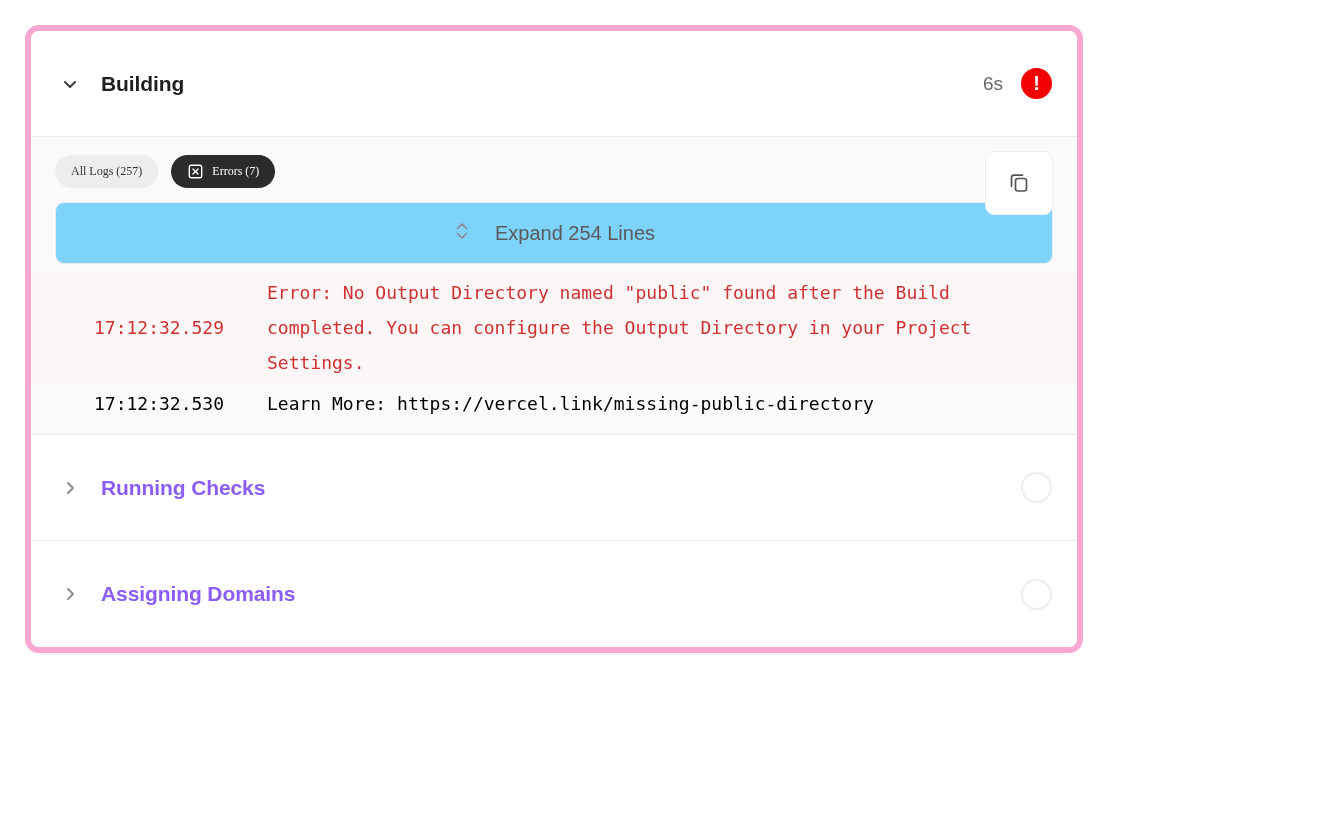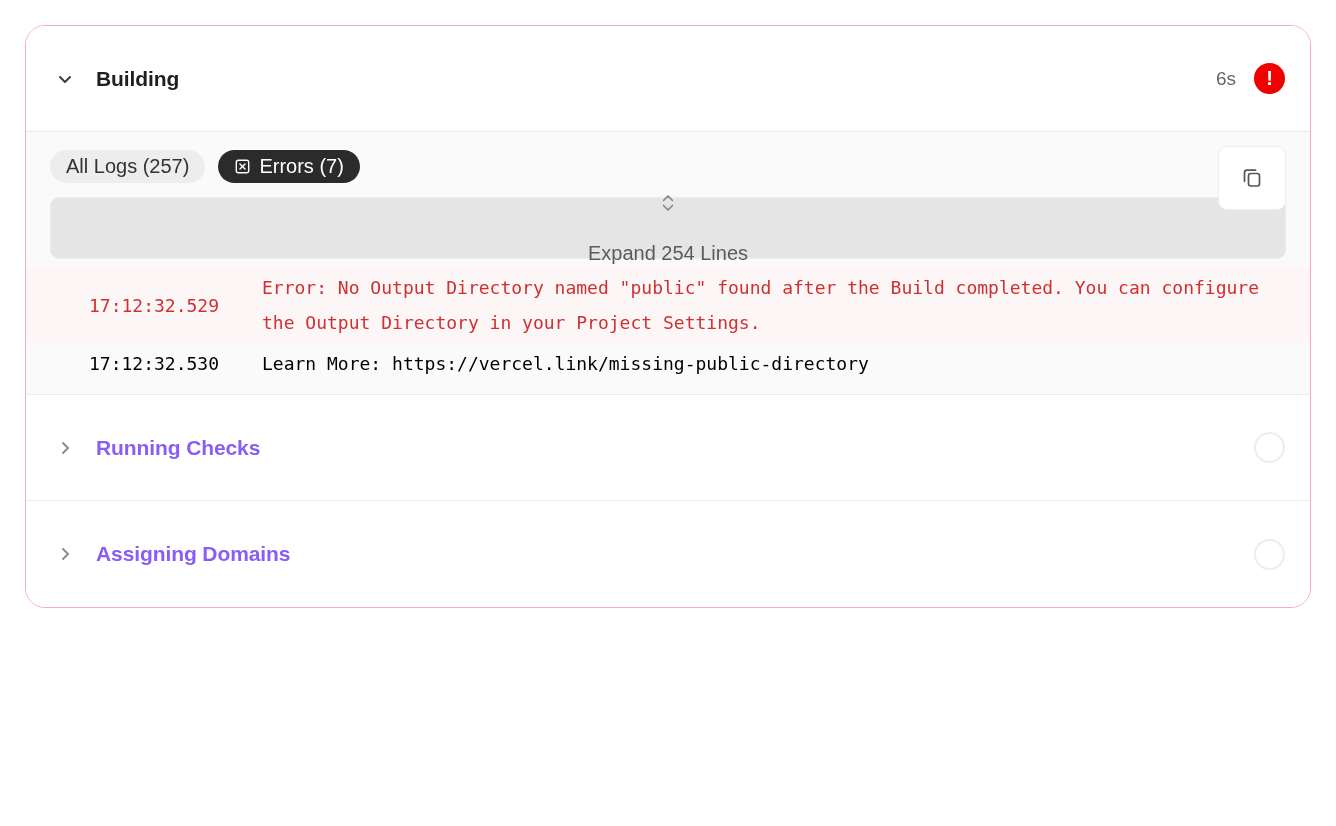--- a/index.html
+++ b/index.html
@@ -19,23 +19,23 @@
   .page {
     width: 1336px;
     height: 826px;
     box-sizing: border-box;
     padding: 25px 25px 28px 25px;
     background: #ffffff;
   }
 
   .deployment-card {
     box-sizing: border-box;
-    width: 1286px;
-    border: 1px solid #f9a8d4;
-    border-radius: 20px;
+    width: 1058px;
+    border: 6px solid #f9a8d4;
+    border-radius: 14px;
     background: #ffffff;
     overflow: hidden;
   }
 
   
   .section-header {
     box-sizing: border-box;
     height: 106px;
     display: flex;
     align-items: center;
@@ -127,25 +127,25 @@
 
   .filter-pill {
     display: inline-flex;
     align-items: center;
     gap: 8px;
     height: 33px;
     padding: 0 16px;
     border-radius: 17px;
     background: #ededed;
     color: #333333;
-    font-size: 20px;
+    font-size: 12px;
     border: none;
     cursor: pointer;
     white-space: nowrap;
-    font-family: Liberation Sans, sans-serif;
+    font-family: Liberation Serif, serif;
   }
   .filter-pill.active {
     background: #2b2b2b;
     color: #ffffff;
   }
   .filter-pill .picon {
     display: inline-flex;
     align-items: center;
     justify-content: center;
     width: 17px;
@@ -164,30 +164,29 @@
     display: flex;
     align-items: center;
     justify-content: center;
     cursor: pointer;
     padding: 0;
   }
 
   .expand-row {
     margin: 0 24px 8px 24px;
     height: 62px;
-    background: #e5e5e5;
+    background: #7dd3fc;
     border: 1px solid #ededed;
     border-radius: 9px;
     display: flex;
     align-items: center;
     justify-content: center;
     gap: 24px;
     cursor: pointer;
     box-sizing: border-box;
-    flex-direction: column;
   }
   .expand-label {
     font-size: 20px;
     color: #5b5b5b;
     white-space: nowrap;
   }
 
   
   .log-lines {
     padding-bottom: 10px;

